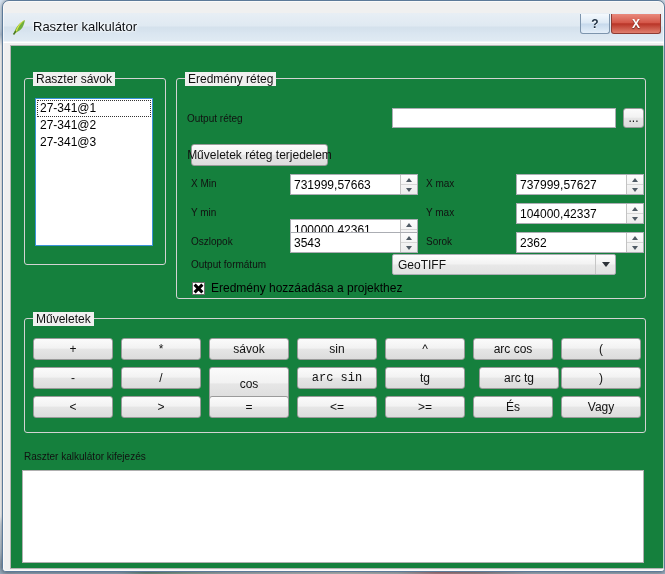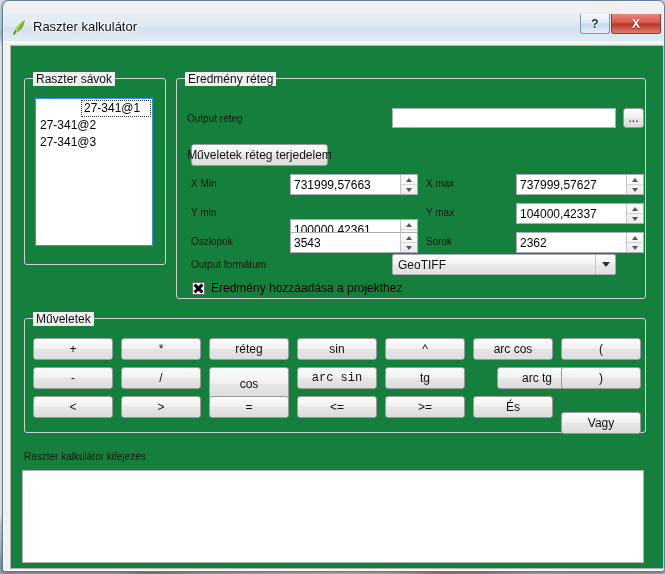--- a/index.html
+++ b/index.html
@@ -289,21 +289,20 @@
     height: 17px;
     line-height: 17px;
     padding-left: 3px;
     font-size: 12px;
     color: #000;
     white-space: nowrap;
   }
   .list-item.focused {
     outline: 1px dotted #333;
     outline-offset: -1px;
-    margin-left: 44px;
   }
 
   .checkrow {
     position: absolute;
     display: flex;
     align-items: center;
     gap: 6px;
     font-size: 12px;
     white-space: nowrap;
   }
@@ -493,41 +492,41 @@
         </span>
         <span>Eredmény hozzáadása a projekthez</span>
       </div>
 
       <div class="group" style="left:13px; top:272px; width:620px; height:113px;">
         <div class="group-title">Műveletek</div>
       </div>
 
       <div class="btn" style="left:22px;  top:292px; width:80px; height:22px;">+</div>
       <div class="btn" style="left:110px; top:292px; width:80px; height:22px;">*</div>
-      <div class="btn" style="left:198px; top:292px; width:80px; height:22px;">réteg</div>
+      <div class="btn" style="left:198px; top:292px; width:80px; height:22px;">sávok</div>
       <div class="btn" style="left:286px; top:292px; width:80px; height:22px;">sin</div>
       <div class="btn" style="left:374px; top:292px; width:80px; height:22px;">^</div>
       <div class="btn" style="left:462px; top:292px; width:80px; height:22px;">arc cos</div>
       <div class="btn" style="left:550px; top:292px; width:80px; height:22px;">(</div>
 
       <div class="btn" style="left:22px;  top:321px; width:80px; height:22px;">-</div>
       <div class="btn" style="left:110px; top:321px; width:80px; height:22px;">/</div>
       <div class="btn" style="left:198px; top:321px; width:80px; height:34px;">cos</div>
       <div class="btn" style="left:286px; top:321px; width:80px; height:22px;font-family:Liberation Mono, monospace;">arc sin</div>
       <div class="btn" style="left:374px; top:321px; width:80px; height:22px;">tg</div>
-      <div class="btn" style="left:486px; top:321px; width:80px; height:22px;">arc tg</div>
+      <div class="btn" style="left:468px; top:321px; width:80px; height:22px;">arc tg</div>
       <div class="btn" style="left:550px; top:321px; width:80px; height:22px;">)</div>
 
       <div class="btn" style="left:22px;  top:350px; width:80px; height:22px;">&lt;</div>
       <div class="btn" style="left:110px; top:350px; width:80px; height:22px;">&gt;</div>
       <div class="btn" style="left:198px; top:350px; width:80px; height:22px;">=</div>
       <div class="btn" style="left:286px; top:350px; width:80px; height:22px;">&lt;=</div>
       <div class="btn" style="left:374px; top:350px; width:80px; height:22px;">&gt;=</div>
       <div class="btn" style="left:462px; top:350px; width:80px; height:22px;">És</div>
-      <div class="btn" style="left:550px; top:350px; width:80px; height:22px;margin-top:16px;">Vagy</div>
+      <div class="btn" style="left:550px; top:350px; width:80px; height:22px;">Vagy</div>
 
       <div class="lbl" style="left:13px; top:405px;">Raszter kalkulátor kifejezés</div>
       <textarea class="textarea" style="left: 11px; top: 424px; width: 622px; height: 93px;" placeholder=""></textarea>
     </div>
 
     <div class="btn default" style="left:485px; top:531px; width:80px; height:23px;">OK</div>
     <div class="btn" style="left:573px; top:531px; width:80px; height:23px;">Cancel</div>
   </div>
 </div>
 

